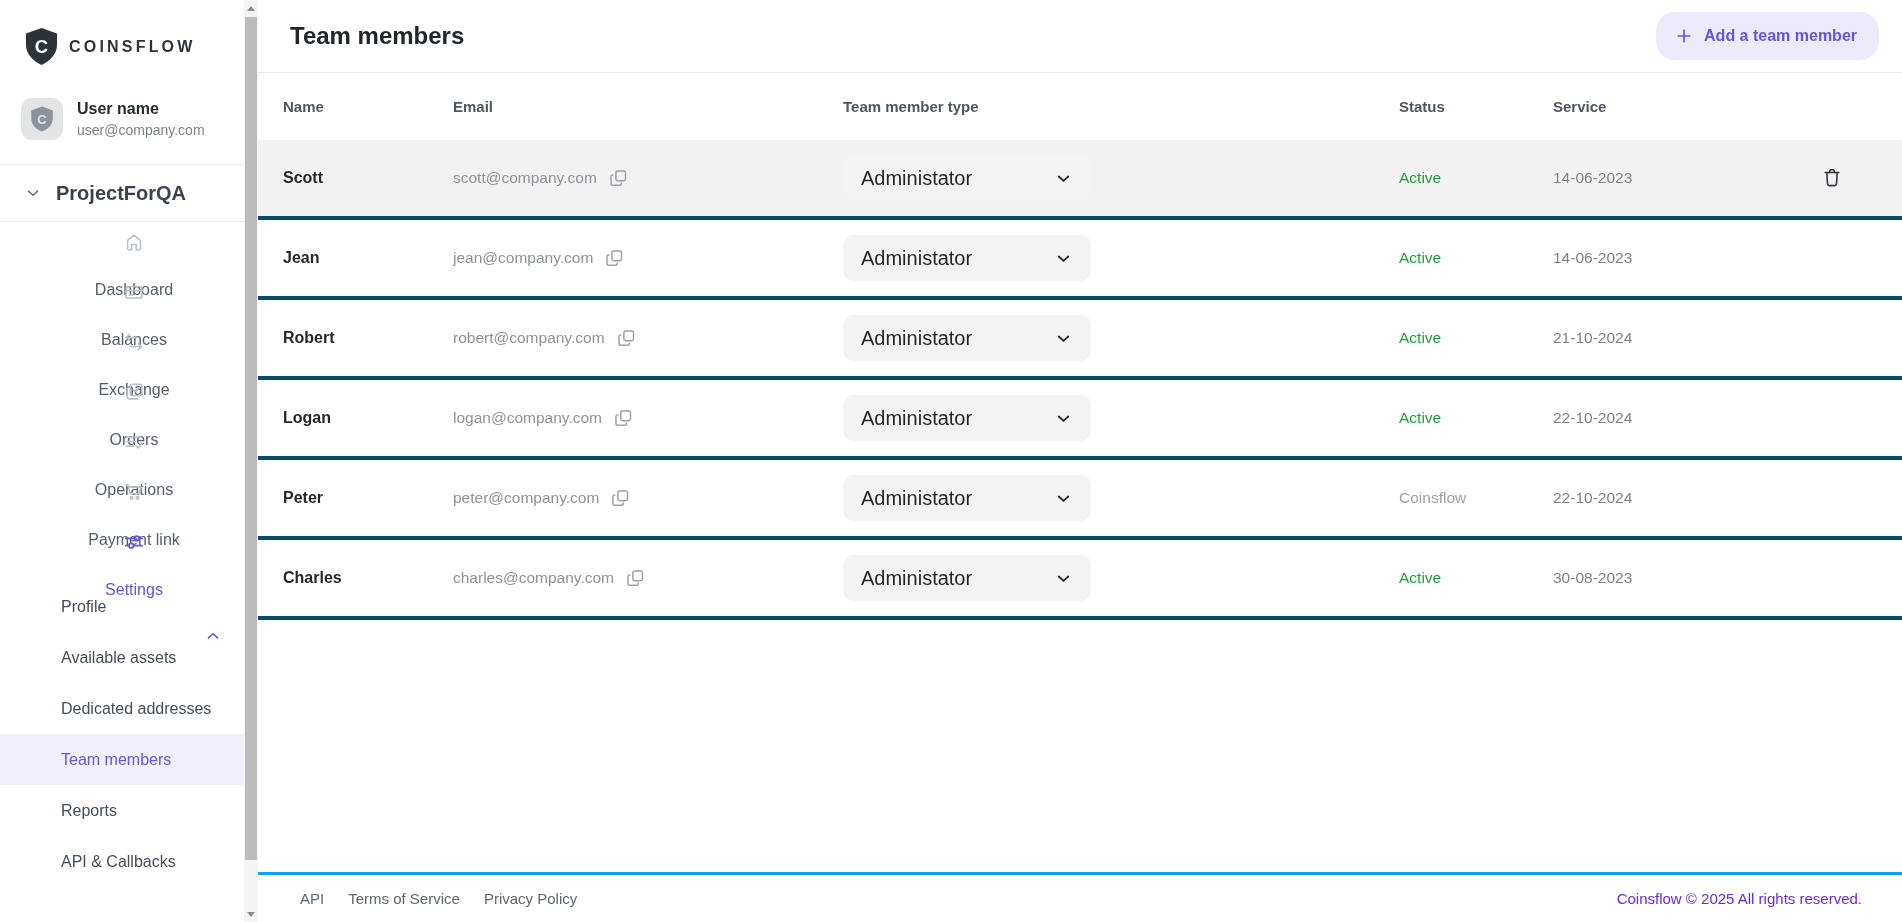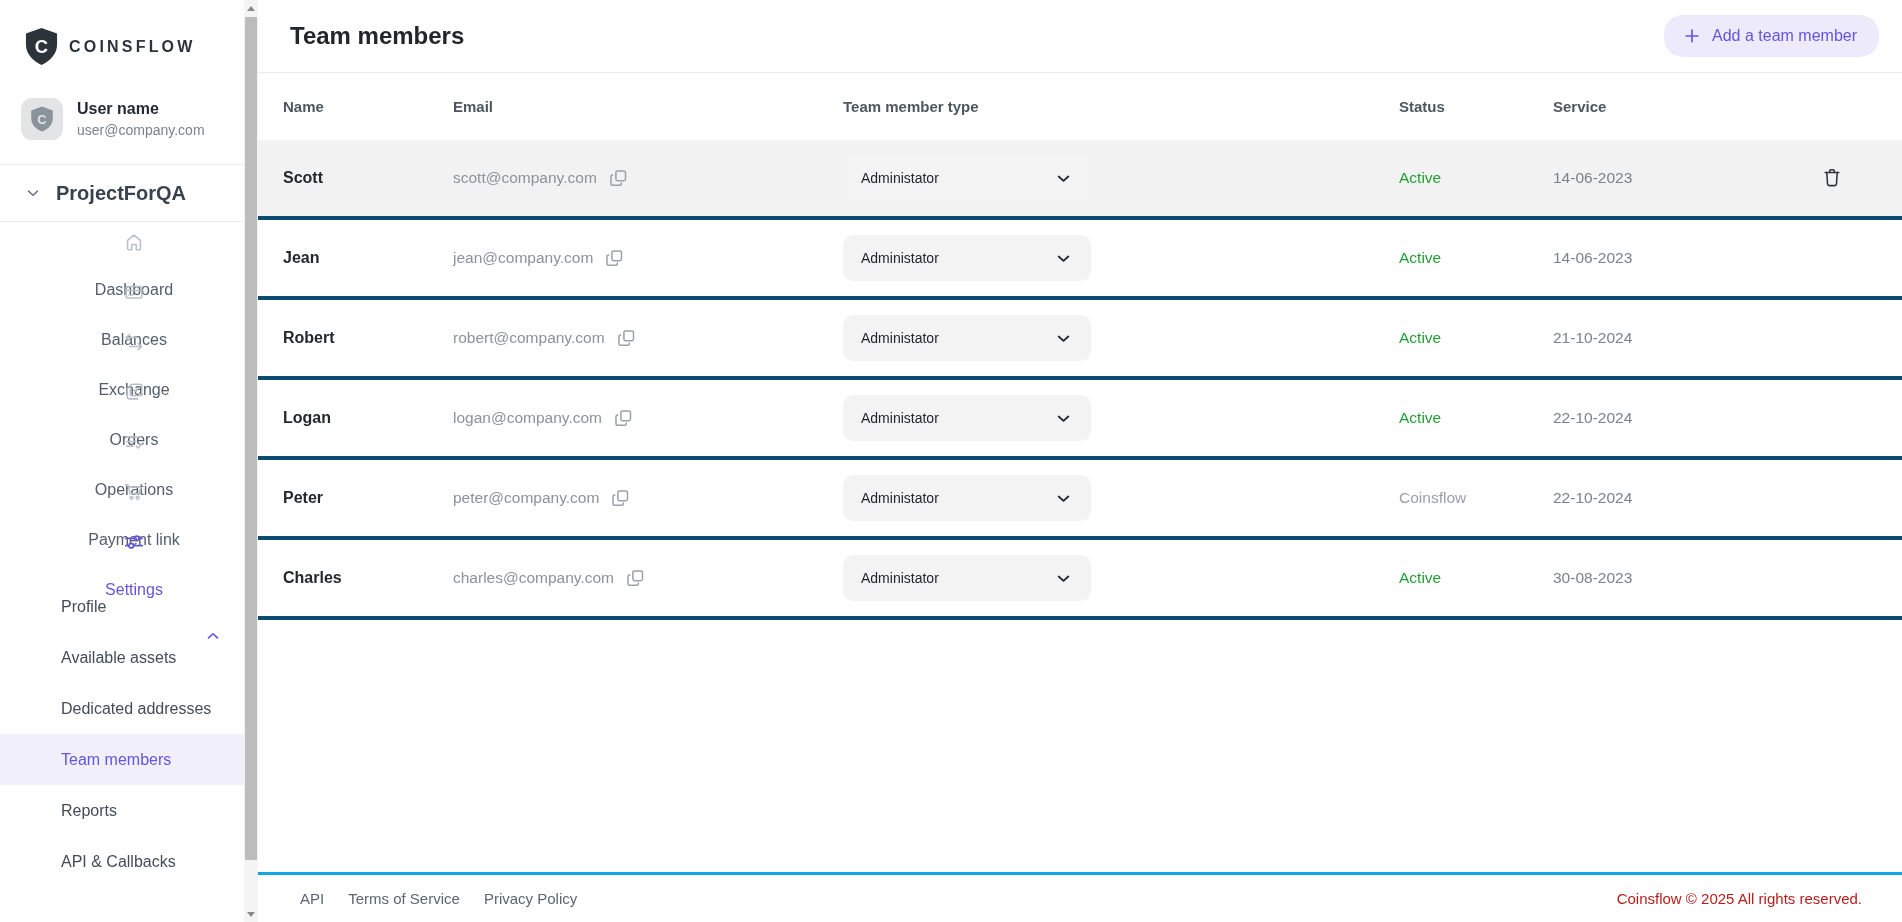--- a/index.html
+++ b/index.html
@@ -33,46 +33,46 @@
   .sscroll .btn { position:absolute; left:0; width:14px; height:16px; background:#f4f4f4; display:flex; align-items:center; justify-content:center; }
   .sscroll .btn.up { top:0; } .sscroll .btn.down { bottom:0; }
   .tri-up { width:0; height:0; border-left:4px solid transparent; border-right:4px solid transparent; border-bottom:5px solid #8a8a8a; }
   .tri-down { width:0; height:0; border-left:4px solid transparent; border-right:4px solid transparent; border-top:5px solid #8a8a8a; }
   .sthumb { position:absolute; left:1px; top:17px; width:12px; height:843px; background:#bcbcbc; }
 
   
   .main { flex:1; height:922px; display:flex; flex-direction:column; background:#fff; }
   .mheader { height:73px; flex:0 0 73px; display:flex; align-items:center; border-bottom:1px solid #ebebeb; padding:0 23px 0 32px; }
   .page-title { font-size:24px; font-weight:700; color:#21262b; }
-  .add-btn { margin-left:auto; display:flex; align-items:center; gap:10px; height:42px; padding:0 22px 0 18px;
-    border-radius:19px; background:#edeafb; color:#6456dd; font-size:16px; font-weight:400; border:none; cursor:pointer; }
+  .add-btn { margin-left:auto; display:flex; align-items:center; gap:10px; height:48px; padding:0 22px 0 18px;
+    border-radius:19px; background:#edeafb; color:#6456dd; font-size:16px; font-weight:700; border:none; cursor:pointer; }
 
   .thead-row, .trow { display:grid; grid-template-columns:170px 390px 556px 154px 240px 1fr; padding-left:25px; align-items:center; }
   .thead-row { height:67px; }
   .th { font-size:15px; font-weight:700; color:#4d575f; }
   .trow { height:80px; border-bottom:4px solid #0c4a6e; }
   .trow.row-hover { background:#f2f2f3; }
   .cell-name { font-size:16px; font-weight:700; color:#23282d; }
   .cell-email { display:flex; align-items:center; gap:11px; font-size:15.5px; color:#8b9299; }
   .copy-btn { display:flex; align-items:center; cursor:pointer; }
   .select { width:248px; height:46px; border-radius:10px; background:#f3f3f4; display:flex; align-items:center;
     justify-content:space-between; padding:0 18px; cursor:pointer; }
-  .select span { font-size:14px; font-weight:500; color:#22272c; }
+  .select span { font-size:20px; font-weight:500; color:#22272c; }
   .cell-status { font-size:15.5px; font-weight:500; }
   .cell-status.green { color:#21a038; }
   .cell-status.muted { color:#9ba1a9; font-weight:400; }
   .cell-joined { font-size:15.5px; color:#7b828a; }
   .cell-actions { display:flex; padding-left:28px; }
   .trash-btn { background:none; border:none; cursor:pointer; display:flex; }
 
   .mfooter { margin-top:auto; height:50px; flex:0 0 50px; border-top:3px solid #0ea5e9; display:flex; align-items:center;
     padding:0 40px 0 42px; }
   .flinks { display:flex; gap:24px; }
   .flink { font-size:15px; color:#5c6670; cursor:pointer; }
-  .fcopy { margin-left:auto; font-size:15px; color:#b91c1c; }
+  .fcopy { margin-left:auto; font-size:15px; color:#6d28d9; }
 
   svg { display:block; }
 </style>
 </head>
 <body>
 
 <div class="app">
 
   <aside class="sidebar">
     <div class="logo-row">

